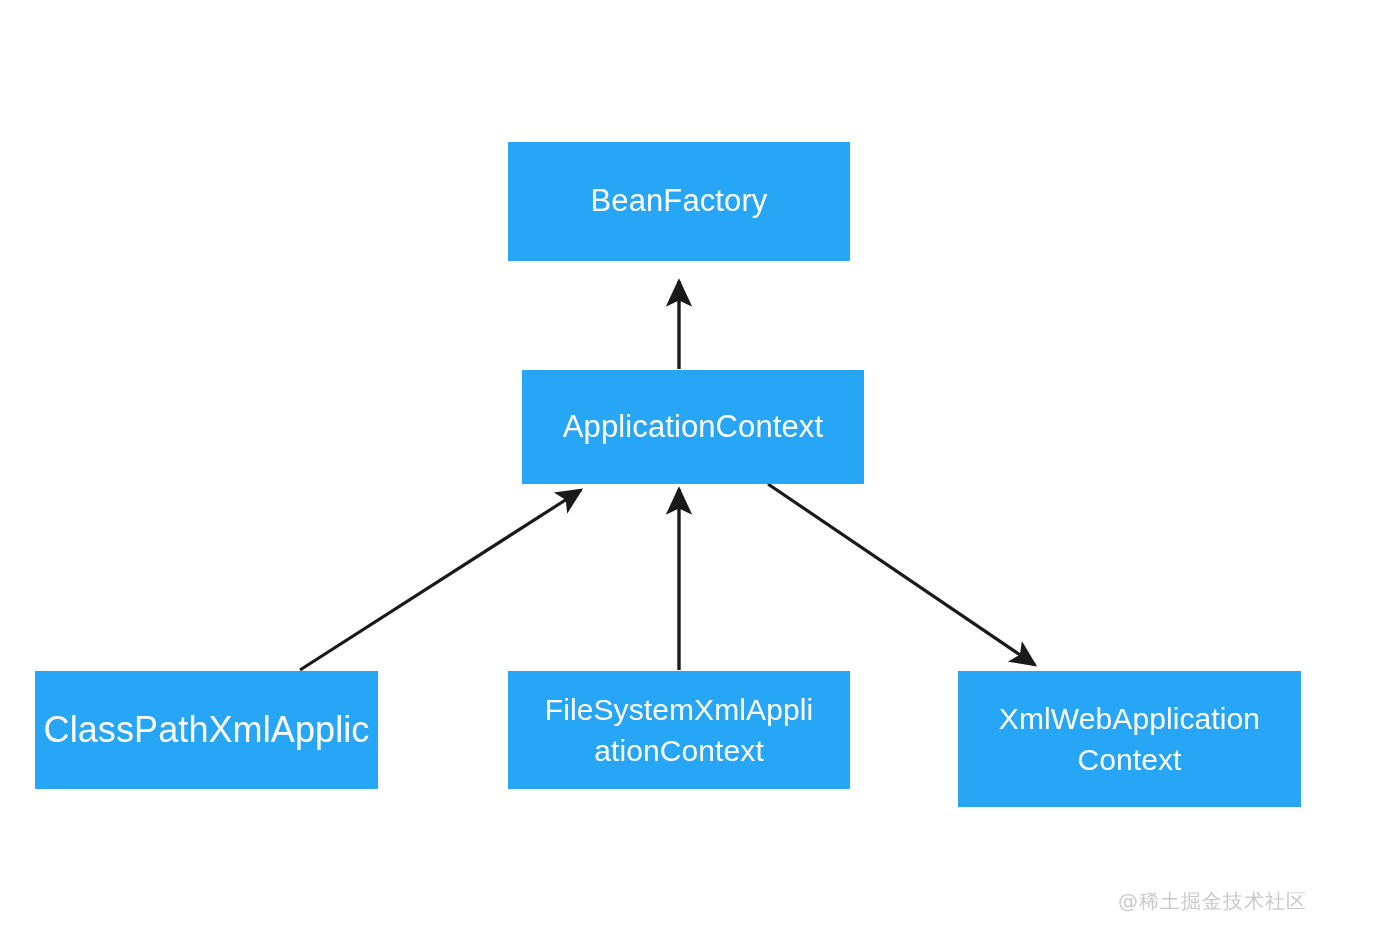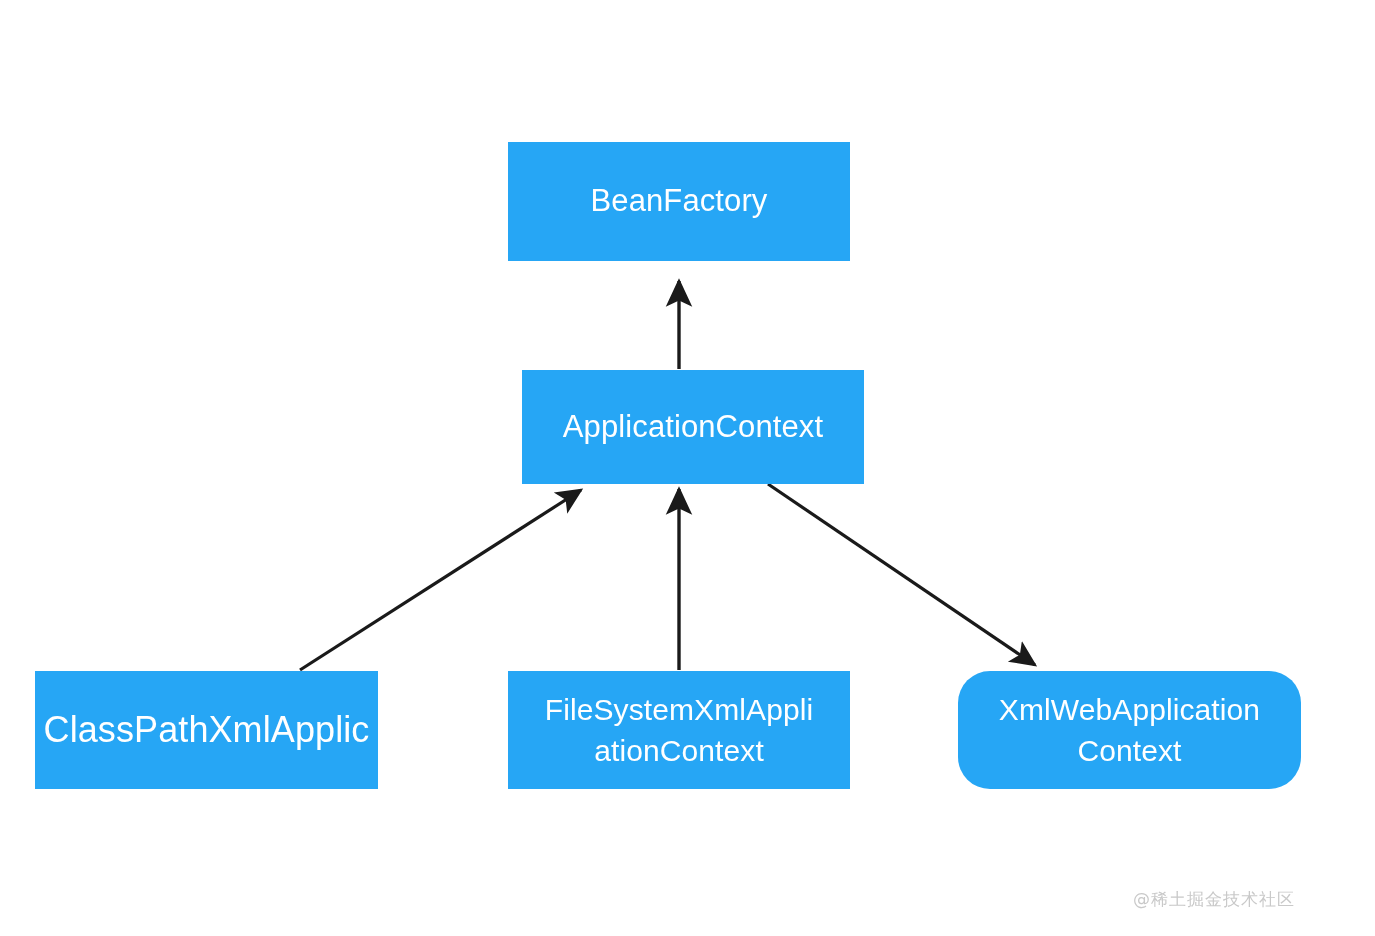--- a/index.html
+++ b/index.html
@@ -76,29 +76,28 @@
     left: 508px;
     top: 671px;
     width: 342px;
     height: 118px;
     font-size: 30px;
   }
   #node-xmlweb {
     left: 958px;
     top: 671px;
     width: 343px;
-    height: 118px;
+    height: 136px;
     font-size: 30px;
-    border-radius: 32px;
   }
   .watermark {
     position: absolute;
-    right: 80px;
+    right: 68px;
     top: 888px;
-    font-size: 17px;
+    font-size: 20px;
     color: #c9c9c9;
     letter-spacing: 1px;
     white-space: nowrap;
     font-family: "DejaVu Sans", sans-serif;
   }
 </style>
 </head>
 <body>
 
 <div class="canvas">

